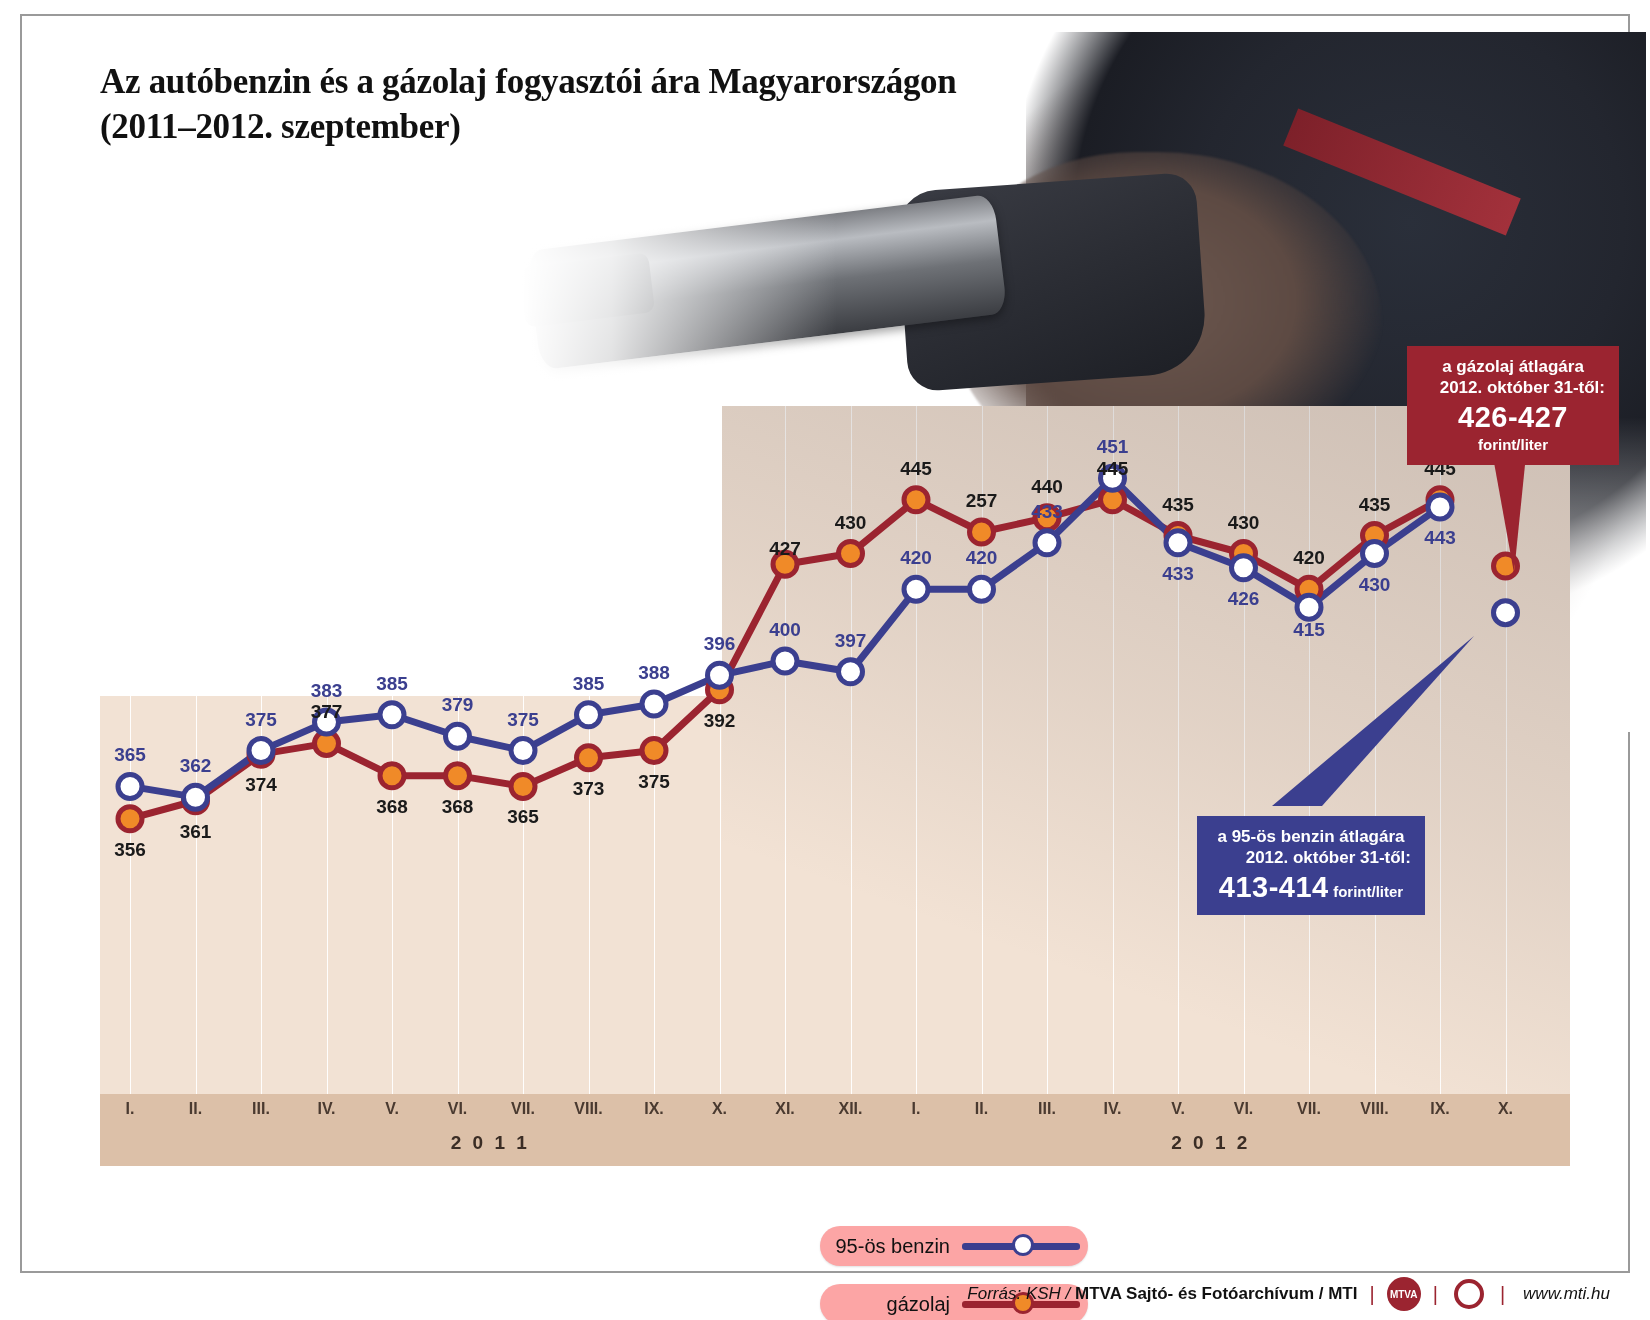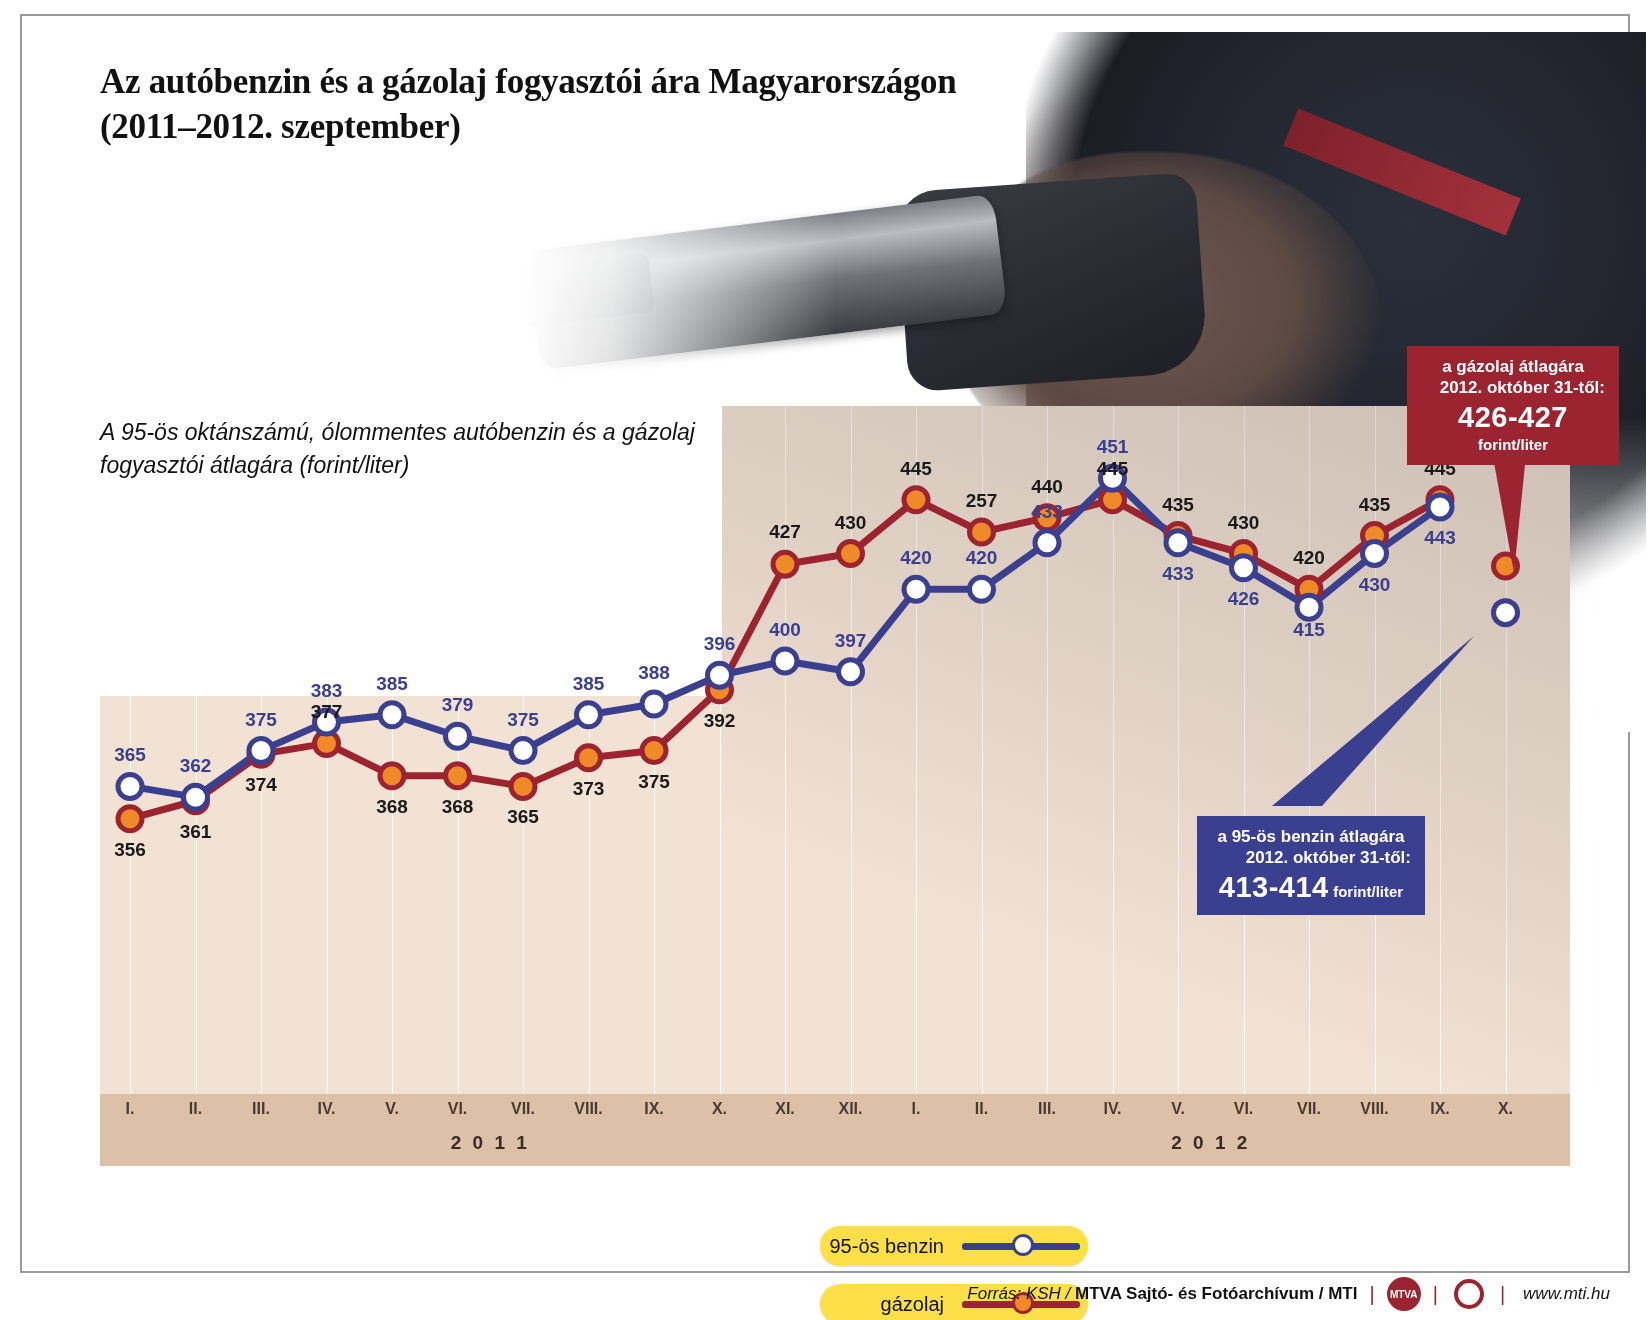--- a/index.html
+++ b/index.html
@@ -108,24 +108,23 @@
     position:absolute;transform:translateX(-50%);
     font-size:19px;font-weight:bold;white-space:nowrap;
   }
   .lbl-benzin{color:#3b3f8f;}
   .lbl-gazolaj{color:#1a1a1a;}
 
   
   .legend{position:absolute;left:720px;top:820px;}
   .legend-row{
     display:flex;align-items:center;justify-content:flex-end;
-    background:#fde047;border-radius:22px;height:40px;width:268px;
+    background:#fca5a5;border-radius:22px;height:40px;width:268px;
     margin-bottom:18px;padding-right:8px;box-sizing:border-box;
     box-shadow:0 1px 2px rgba(0,0,0,.12);
-    gap:6px;
   }
   .legend-text{font-size:20px;color:#111;margin-right:12px;font-weight:500;}
   .legend-swatch{position:relative;width:118px;height:24px;}
   .legend-swatch .bar{position:absolute;left:0;top:9px;width:118px;height:7px;border-radius:3px;}
   .legend-swatch .pt{
     position:absolute;left:50px;top:0px;width:22px;height:22px;border-radius:50%;
     border:3px solid;box-sizing:border-box;
   }
 
   
@@ -171,22 +170,20 @@
     <div class="nozzle"></div>
     <div class="nozzle-tip"></div>
     <div class="strap"></div>
     <div class="fade"></div>
     <div class="fadeL"></div>
   </div>
 
   <div class="title">Az autóbenzin és a gázolaj fogyasztói ára
 Magyarországon
 (2011–2012. szeptember)</div>
-  <div class="subtitle">A 95-ös oktánszámú, ólommentes autóbenzin
-és a gázolaj fogyasztói átlagára (forint/liter)</div>
 
   <div class="plot-wrap">
     <div class="plot-bg-left"></div>
     <div class="plot-bg-right"></div>
     <div id="gridlines">
         <div class="grid-line" style="left: 30px; top: 290px; height: 398px;"></div>
         <div class="grid-line" style="left: 95.5px; top: 290px; height: 398px;"></div>
         <div class="grid-line" style="left: 161px; top: 290px; height: 398px;"></div>
         <div class="grid-line" style="left: 226.5px; top: 290px; height: 398px;"></div>
         <div class="grid-line" style="left: 292px; top: 290px; height: 398px;"></div>
@@ -288,21 +285,21 @@
         <div class="dot-label lbl-gazolaj" style="left: 30px; top: 432.667px;">356</div>
         <div class="dot-label lbl-gazolaj" style="left: 95.5px; top: 414.75px;">361</div>
         <div class="dot-label lbl-gazolaj" style="left: 161px; top: 368.167px;">374</div>
         <div class="dot-label lbl-gazolaj" style="left: 226.5px; top: 295.417px;">377</div>
         <div class="dot-label lbl-gazolaj" style="left: 292px; top: 389.667px;">368</div>
         <div class="dot-label lbl-gazolaj" style="left: 357.5px; top: 389.667px;">368</div>
         <div class="dot-label lbl-gazolaj" style="left: 423px; top: 400.417px;">365</div>
         <div class="dot-label lbl-gazolaj" style="left: 488.5px; top: 371.75px;">373</div>
         <div class="dot-label lbl-gazolaj" style="left: 554px; top: 364.583px;">375</div>
         <div class="dot-label lbl-gazolaj" style="left: 619.5px; top: 303.667px;">392</div>
-        <div class="dot-label lbl-gazolaj" style="left: 685px; top: 115px;">427</div>
+        <div class="dot-label lbl-gazolaj" style="left: 685px; top: 132px;">427</div>
         <div class="dot-label lbl-gazolaj" style="left: 750.5px; top: 105.5px;">430</div>
         <div class="dot-label lbl-gazolaj" style="left: 816px; top: 51.75px;">445</div>
         <div class="dot-label lbl-gazolaj" style="left: 881.5px; top: 84px;">257</div>
         <div class="dot-label lbl-gazolaj" style="left: 947px; top: 69.6667px;">440</div>
         <div class="dot-label lbl-gazolaj" style="left: 1012.5px; top: 51.75px;">445</div>
         <div class="dot-label lbl-gazolaj" style="left: 1078px; top: 87.5833px;">435</div>
         <div class="dot-label lbl-gazolaj" style="left: 1143.5px; top: 105.5px;">430</div>
         <div class="dot-label lbl-gazolaj" style="left: 1209px; top: 141.333px;">420</div>
         <div class="dot-label lbl-gazolaj" style="left: 1274.5px; top: 87.5833px;">435</div>
         <div class="dot-label lbl-gazolaj" style="left: 1340px; top: 51.75px;">445</div>

